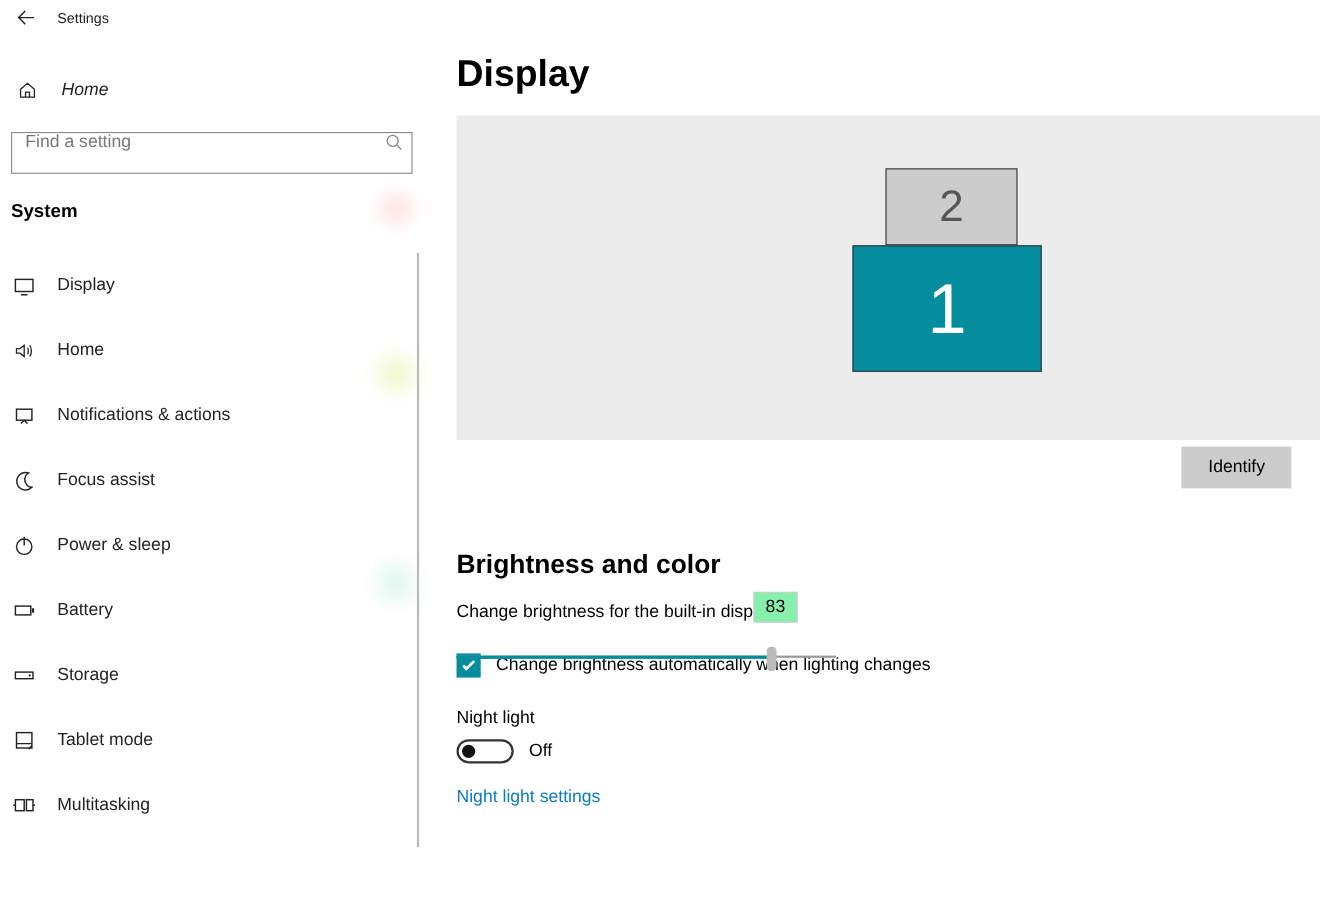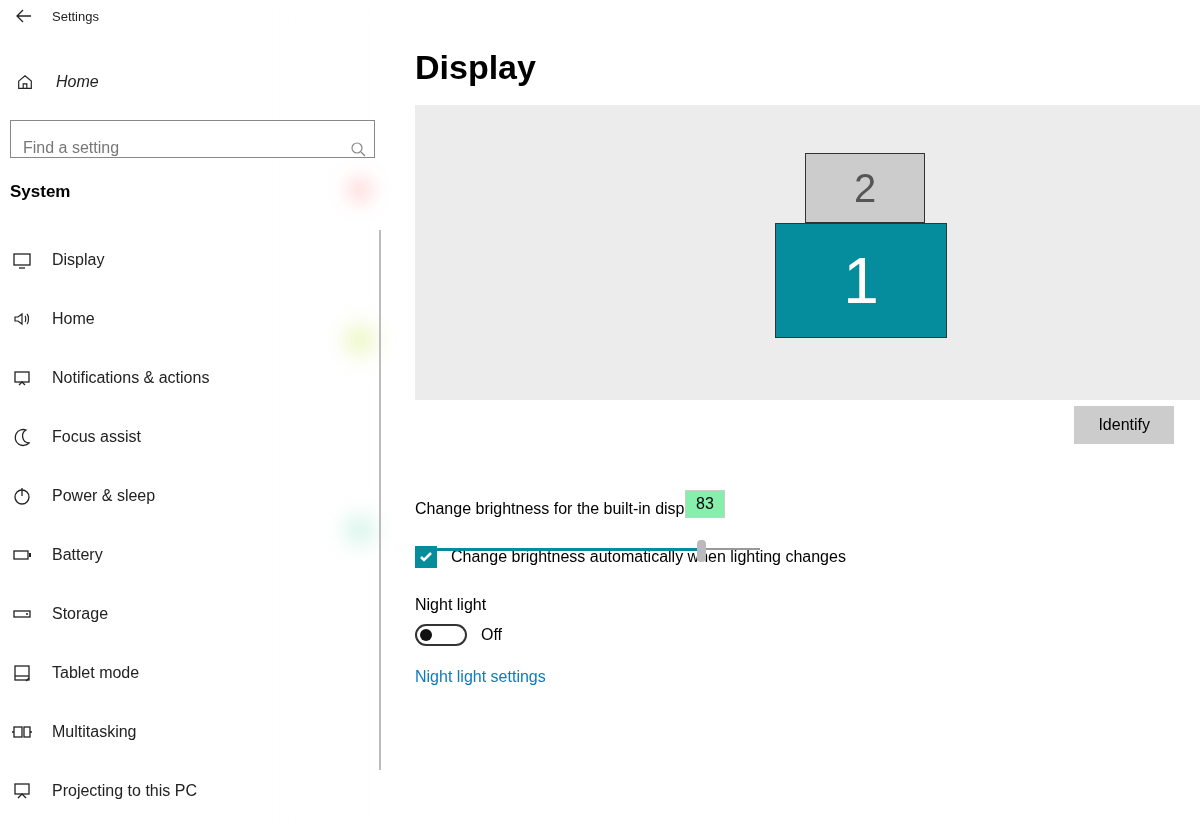--- a/index.html
+++ b/index.html
@@ -37,21 +37,21 @@
   display:flex; align-items:center;
   padding:0 16px; margin-top:30px; height:40px;font-style:italic;
 }
 .home-row svg { width:18px; height:18px; margin-right:22px; }
 .home-row span { font-size:16px; color:#222; }
 .search-wrap { margin:18px 10px 0 10px; }
 .search {
   width:100%; height:38px;
   border:1px solid #888;
   background:rgba(255,255,255,0.5);
-  display:flex; align-items:flex-end;
+  display:flex; align-items:flex-start;
   padding:0 8px 0 12px;
   font-size:16px; color:#777;
 }
 .search span.ph { flex:1; }
 .search svg { width:16px; height:16px; opacity:0.7; }
 .section-head { font-size:17px; font-weight:600; padding:24px 10px 0 10px; }
 .nav { margin-top:28px; position:relative; }
 .nav-scroll-indicator {
   position:absolute; right:4px; top:0; width:2px; height:540px;
   background:#bbb;
@@ -216,47 +216,41 @@
           <span>Tablet mode</span>
         </div>
         <div class="nav-item">
           <svg viewBox="0 0 20 20">
               <rect x="2" y="5" width="8" height="10" stroke="#222" stroke-width="1.3" fill="none"></rect>
               <rect x="12" y="5" width="6" height="10" stroke="#222" stroke-width="1.3" fill="none"></rect>
               <path d="M0 10h2M18 10h2" stroke="#222" stroke-width="1.3"></path>
             </svg>
           <span>Multitasking</span>
         </div>
-        <div class="nav-item">
-          <svg viewBox="0 0 20 20">
-              <rect x="3" y="3" width="14" height="10" stroke="#222" stroke-width="1.3" fill="none"></rect>
-              <path d="M6 17l4-4 4 4" stroke="#222" stroke-width="1.3" fill="none"></path>
-            </svg>
-          <span>Projecting to this PC</span>
-        </div>
       </div>
     </div>
   </div>
 
   <div class="content">
     <div class="page-title">Display</div>
 
     <div class="arrangement">
       <div class="monitor m2">
           <span>2</span>
         </div>
       <div class="monitor m1">
           <span>1</span>
         </div>
     </div>
     <div class="btn-row">
       <div class="identify-btn"><span>Identify</span></div>
     </div>
 
     <div class="section2">
+      <div class="h2">Brightness and color</div>
       <div class="label">Change brightness for the built-in display</div>
 
       <div class="slider-wrap">
         <div class="tooltip" style="left:270px">83</div>
         <div class="slider-track"></div>
         <div class="slider-fill" style="width:83%"></div>
         <div class="slider-thumb" style="left:calc(83% - 4px)"></div>
       </div>
 
       <div class="check-row">

